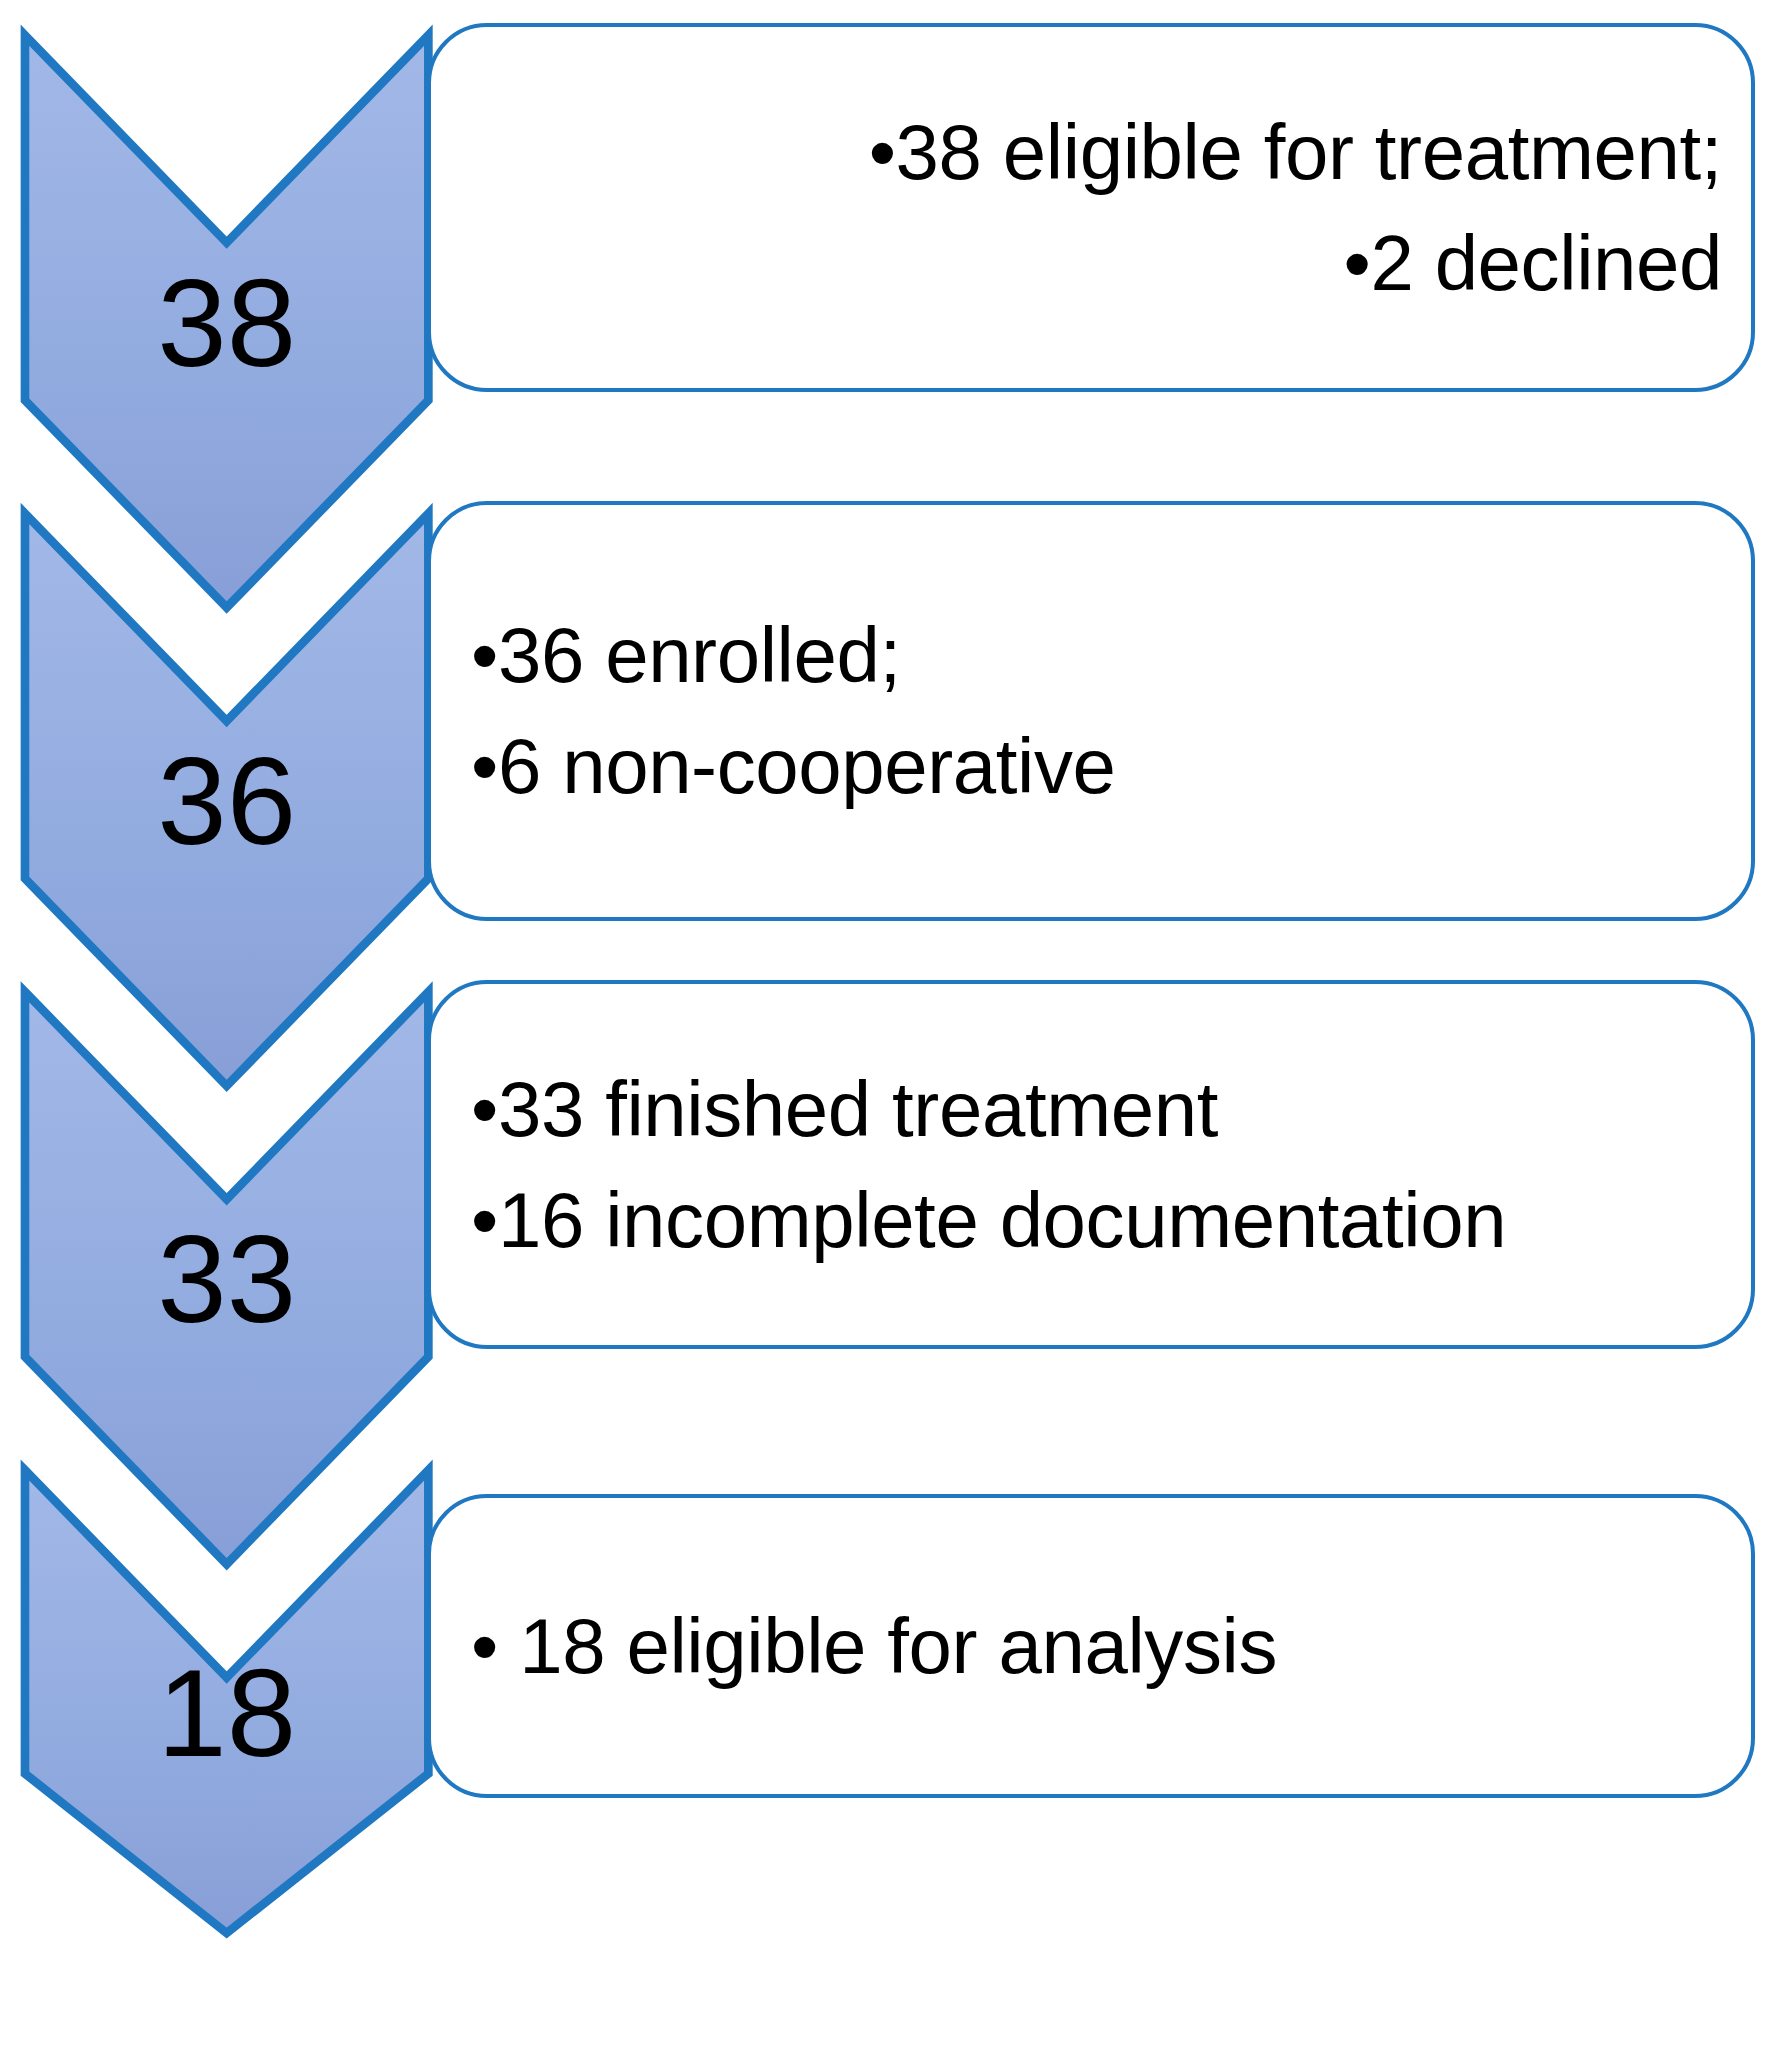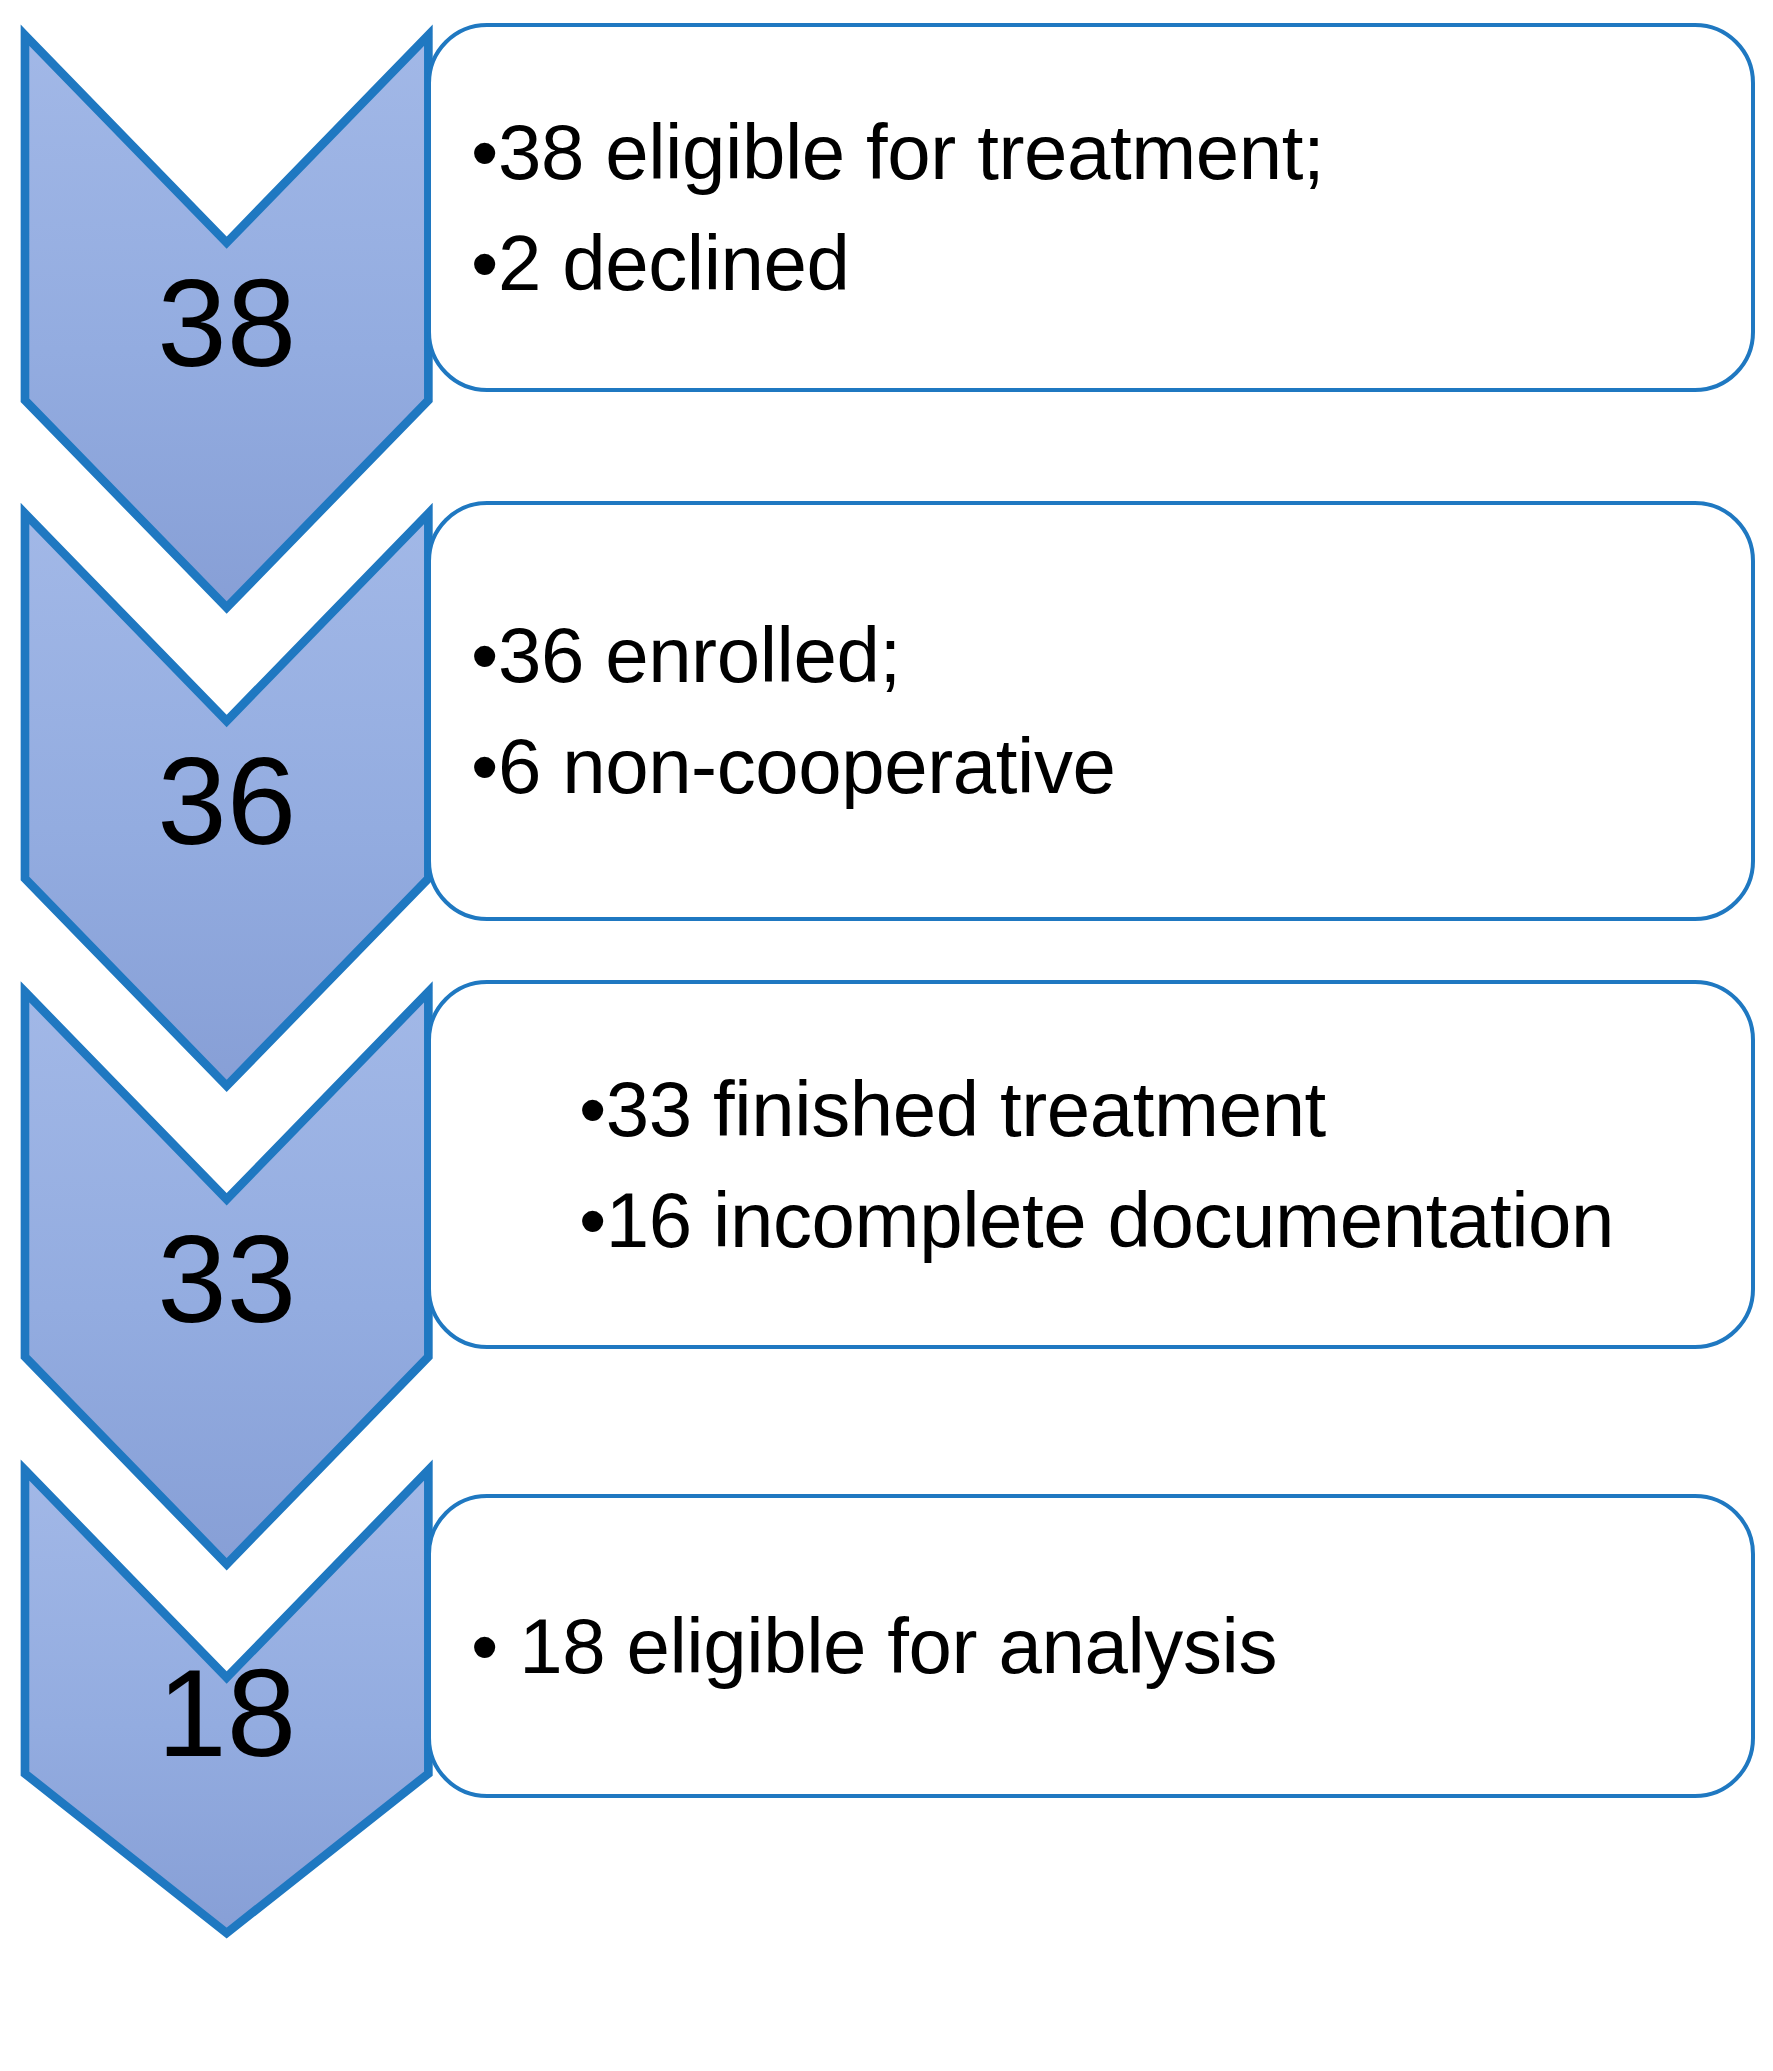--- a/index.html
+++ b/index.html
@@ -108,21 +108,21 @@
         <text class="chev-count" x="236" y="1364">33</text>
       </g>
 
       <g>
         <polygon class="chev-shape" fill="url(#chevGrad)" points="26,1518 236,1734 446,1518 446,1834 236,2000 26,1834"></polygon>
         <text class="chev-count" x="236" y="1816">18</text>
       </g>
     </svg>
   </div>
 
-  <div class="callout" style="left:427px; top:23px; width:1328px; height:369px;">
+  <div class="callout" style="left:427px; top:23px; width:1328px; height:369px;text-align:right;">
     <div class="callout-inner">
       <div class="bullet-line">
         <span class="bullet-glyph">•</span><span>38 eligible for treatment;</span>
       </div>
       <div class="bullet-line">
         <span class="bullet-glyph">•</span><span>2 declined</span>
       </div>
     </div>
   </div>
 
@@ -130,21 +130,21 @@
     <div class="callout-inner">
       <div class="bullet-line">
         <span class="bullet-glyph">•</span><span>36 enrolled;</span>
       </div>
       <div class="bullet-line">
         <span class="bullet-glyph">•</span><span>6 non-cooperative</span>
       </div>
     </div>
   </div>
 
-  <div class="callout" style="left:427px; top:980px; width:1328px; height:369px;align-items:center;">
+  <div class="callout" style="left:427px; top:980px; width:1328px; height:369px;">
     <div class="callout-inner">
       <div class="bullet-line">
         <span class="bullet-glyph">•</span><span>33 finished treatment</span>
       </div>
       <div class="bullet-line">
         <span class="bullet-glyph">•</span><span>16 incomplete documentation</span>
       </div>
     </div>
   </div>
 

